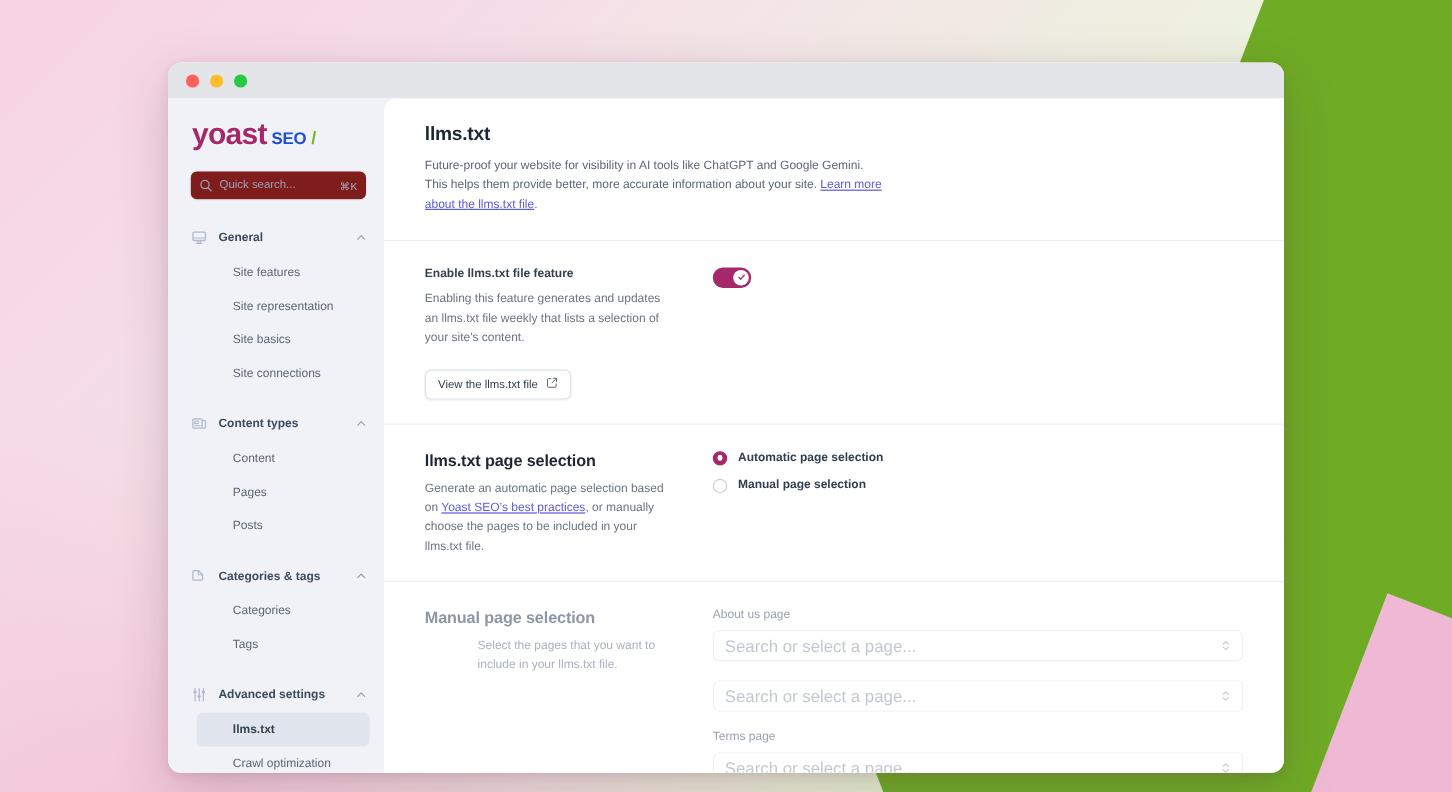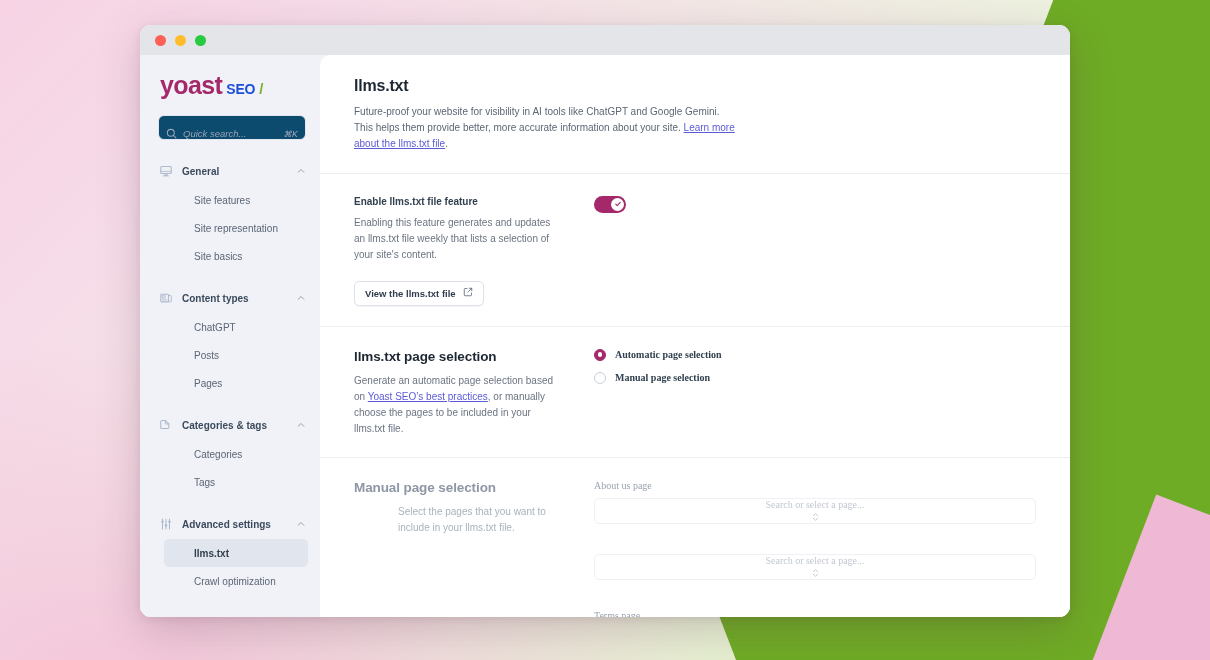--- a/index.html
+++ b/index.html
@@ -61,21 +61,21 @@
     width: 120px;
     height: 180px;
     background: #efb9d6;
     transform: rotate(21deg);
   }
 
   
   #window {
     position: absolute;
     left: 140px;
-    top: 25px;
+    top: 52px;
     width: 930px;
     height: 592px;
     border-radius: 11px 11px 11px 11px;
     background: #ffffff;
     box-shadow: 0 14px 44px rgba(80,40,70,.22), 0 2px 8px rgba(80,40,70,.10);
     overflow: hidden;
     display: flex;
     flex-direction: column;
   }
   .titlebar {
@@ -129,28 +129,27 @@
   }
   .brand .slash {
     font-size: 15px;
     font-weight: bold;
     color: #77b227;
   }
 
   .search-box {
     margin: 0 14px 16px 18px;
     height: 25px;
-    background: #0c4a6e;
+    background: #7f1d1d;
     border: 1px solid #e3e6ef;
     border-radius: 6px;
     display: flex;
-    align-items: flex-end;
+    align-items: center;
     padding: 0 7px;
     gap: 6px;
-    font-style: italic;
   }
   .search-box .q-icon { display:flex; align-items:center; }
   .search-box .placeholder {
     flex: 1;
     font-size: 9.5px;
     color: #9aa3b5;
   }
   .search-box .kbd {
     font-size: 8.5px;
     color: #a7aec0;
@@ -225,21 +224,21 @@
   a.inline-link {
     color: #5b5bd6;
     text-decoration: underline;
   }
 
   .two-col {
     display: flex;
     gap: 40px;
   }
   .col-left { width: 200px; flex: 0 0 200px; }
-  .col-right { flex: 1 1 auto; min-width: 0; font-family: Liberation Serif, serif; }
+  .col-right { flex: 1 1 auto; min-width: 0; }
 
   .field-label {
     font-size: 10px;
     font-weight: bold;
     color: #31404f;
     margin-bottom: 8px;
   }
   .field-help {
     font-size: 10px;
     line-height: 1.6;
@@ -267,21 +266,21 @@
   .btn-outline {
     display: inline-flex;
     align-items: center;
     gap: 7px;
     height: 25px;
     padding: 0 10px;
     border: 1px solid #dde1ea;
     border-radius: 5px;
     background: #fff;
     font-size: 9.5px;
-    font-weight: bold;
+    font-weight: normal;
     color: #2f3d4d;
     cursor: pointer;
     box-shadow: 0 1px 1px rgba(20,30,50,.04);
   }
 
   .sec-heading {
     font-size: 13.5px;
     font-weight: bold;
     color: #1d2733;
     margin-bottom: 9px;
@@ -323,25 +322,24 @@
     margin-bottom: 7px;
   }
   .select-box {
     height: 26px;
     border: 1px solid #eef0f4;
     border-radius: 5px;
     background: #fff;
     display: flex;
     align-items: center;
     padding: 0 9px;
-    font-size: 10px;
+    font-size: 14px;
     color: #c2c8d2;
-    margin-bottom: 30px;
+    margin-bottom: 16px;
     cursor: pointer;
-    flex-direction: column;
   }
   .select-box .sel-val { flex: 1; }
   .select-box .sel-arrows { display: flex; }
 </style>
 </head>
 <body>
 
 <div id="wallpaper">
   <div class="green-wedge primary"></div>
   <div class="green-wedge corner"></div>
@@ -389,20 +387,21 @@
             <span class="p-label">General</span>
             <span class="chev">
               <svg width="10" height="10" viewBox="0 0 16 16" fill="none">
                   <path d="M3.5 10L8 5.5 12.5 10" stroke="#8e9bb0" stroke-width="1.5" stroke-linecap="round" stroke-linejoin="round"></path>
                 </svg>
             </span>
           </div>
           <div class="nav-child">Site features</div>
           <div class="nav-child">Site representation</div>
           <div class="nav-child">Site basics</div>
+          <div class="nav-child">Site connections</div>
         </div>
 
         <div class="group-gap"></div>
 
         <div class="nav-group">
           <div class="nav-parent">
             <span class="nav-icon">
               <svg width="14" height="14" viewBox="0 0 20 20" fill="none">
                 <rect x="2.5" y="4.5" width="11" height="11" rx="1.2" stroke="#aeb9cd" stroke-width="1.5"></rect>
                 <path d="M13.5 6.5h3a1 1 0 011 1v7a1 1 0 01-1 1h-3" stroke="#aeb9cd" stroke-width="1.4"></path>
@@ -410,23 +409,23 @@
                 <line x1="4.8" y1="12.6" x2="11.2" y2="12.6" stroke="#aeb9cd" stroke-width="1.2" stroke-linecap="round"></line>
               </svg>
             </span>
             <span class="p-label">Content types</span>
             <span class="chev">
               <svg width="10" height="10" viewBox="0 0 16 16" fill="none">
                   <path d="M3.5 10L8 5.5 12.5 10" stroke="#8e9bb0" stroke-width="1.5" stroke-linecap="round" stroke-linejoin="round"></path>
                 </svg>
             </span>
           </div>
-          <div class="nav-child">ChatGPT</div>
+          <div class="nav-child">Content</div>
+          <div class="nav-child">Pages</div>
           <div class="nav-child">Posts</div>
-          <div class="nav-child">Pages</div>
         </div>
 
         <div class="group-gap"></div>
 
         <div class="nav-group">
           <div class="nav-parent">
             <span class="nav-icon">
               <svg width="14" height="14" viewBox="0 0 20 20" fill="none">
                 <path d="M4 3.5h5l5 5v5a1.5 1.5 0 01-1.5 1.5H4A1.5 1.5 0 012.5 13.5V5A1.5 1.5 0 014 3.5z" stroke="#aeb9cd" stroke-width="1.5" stroke-linejoin="round"></path>
                 <path d="M9 3.5v4a1 1 0 001 1h4" stroke="#aeb9cd" stroke-width="1.4" stroke-linejoin="round"></path>

